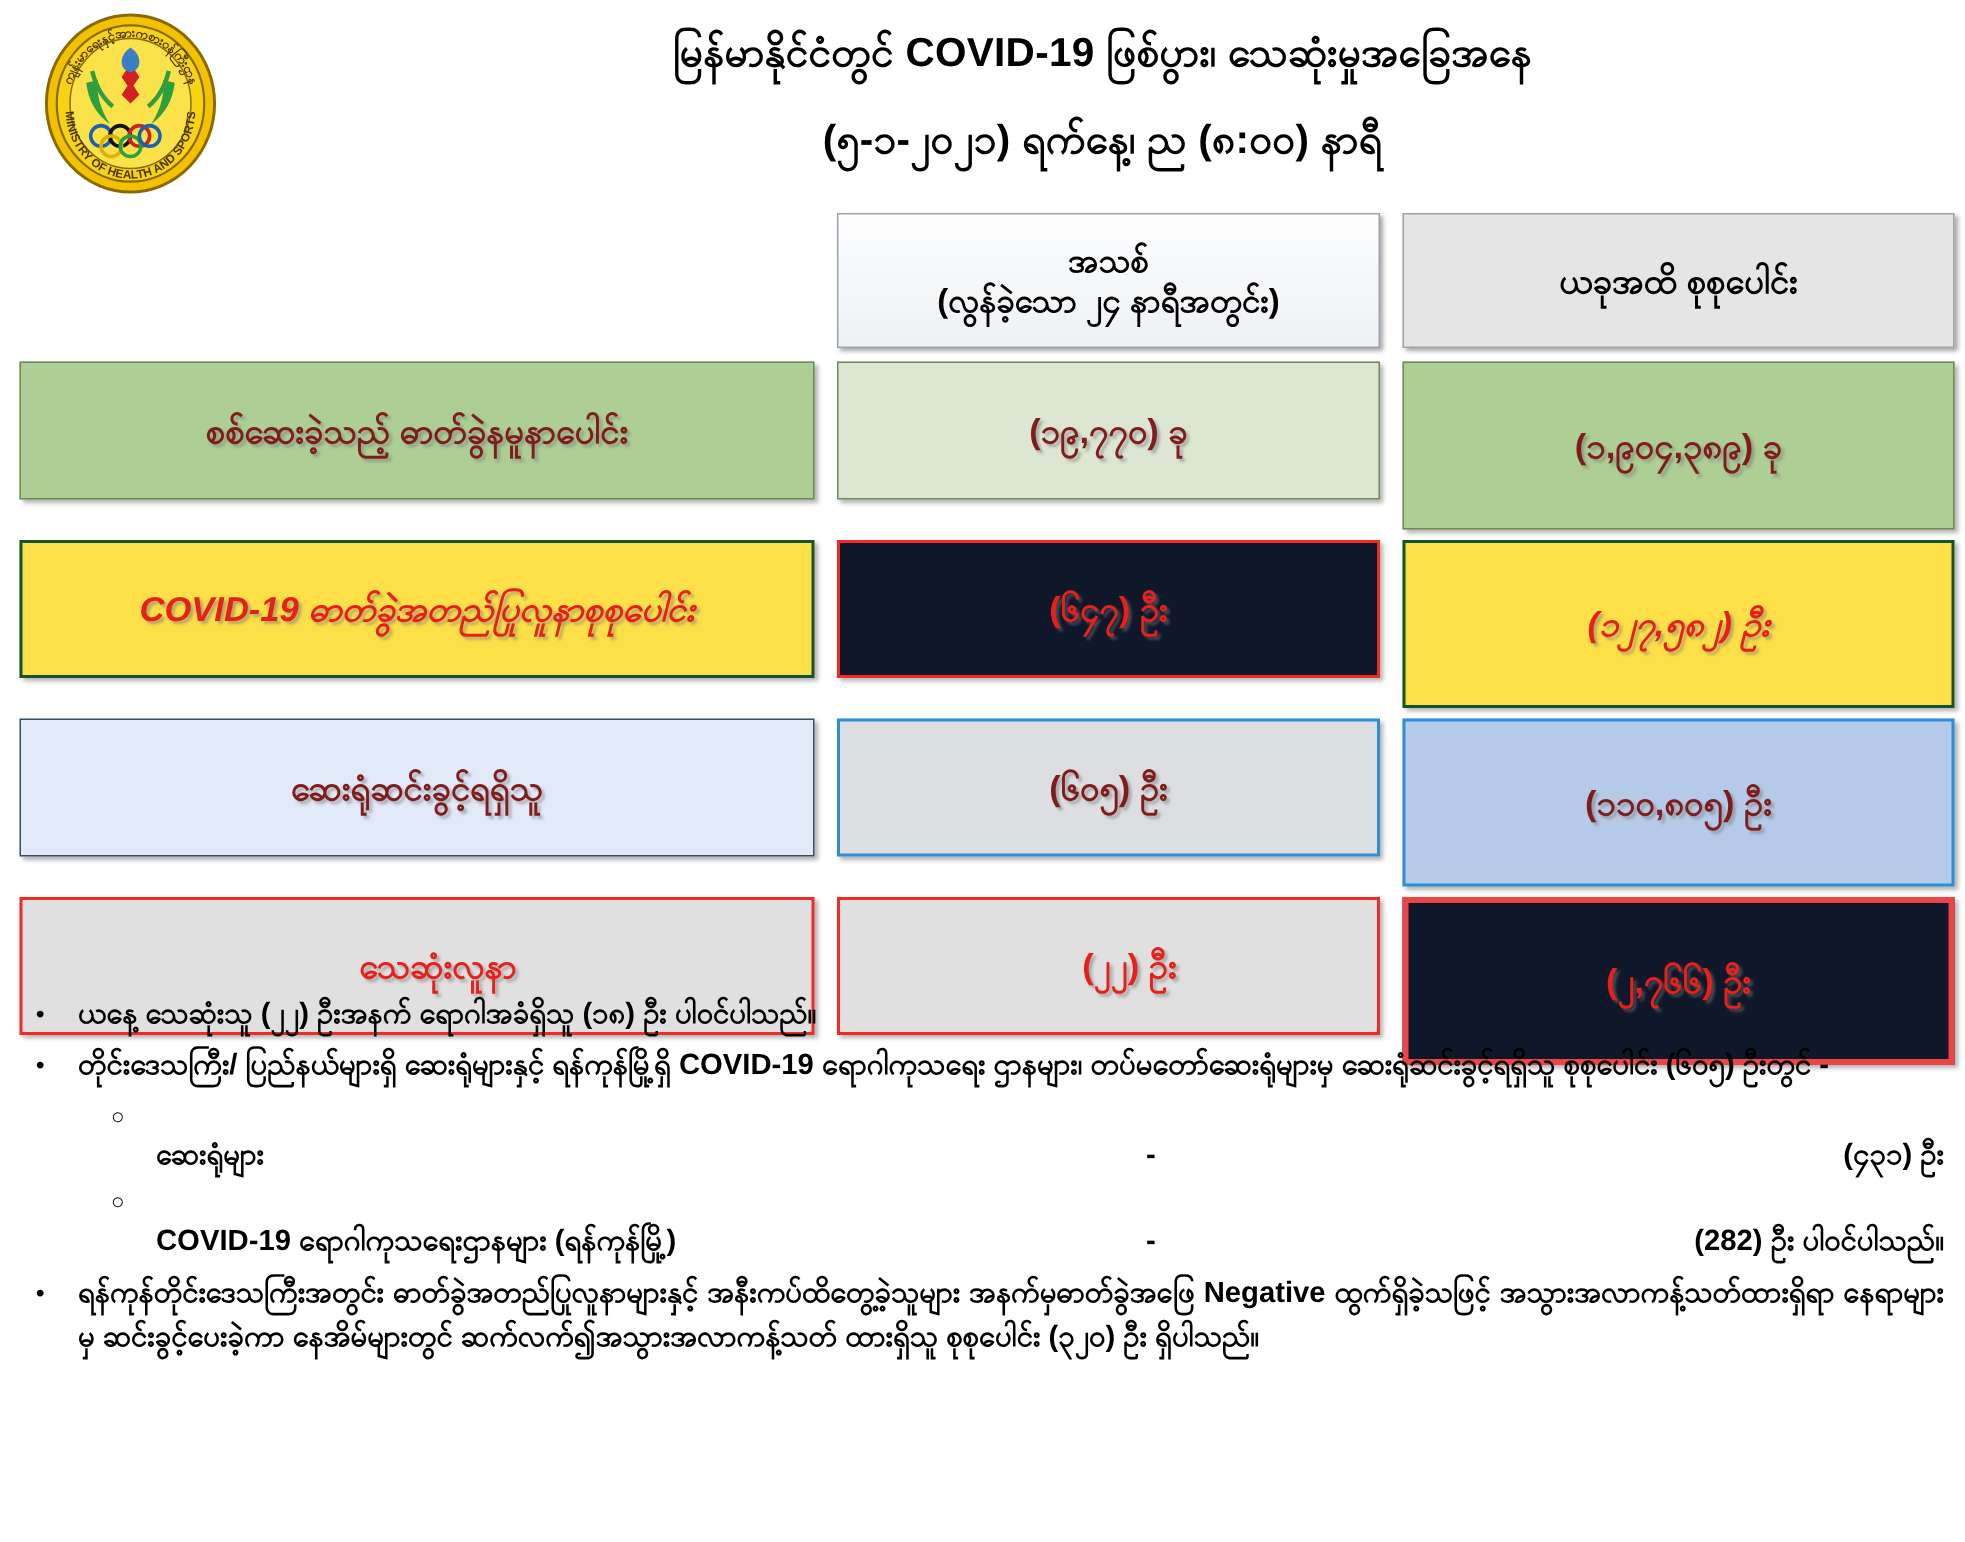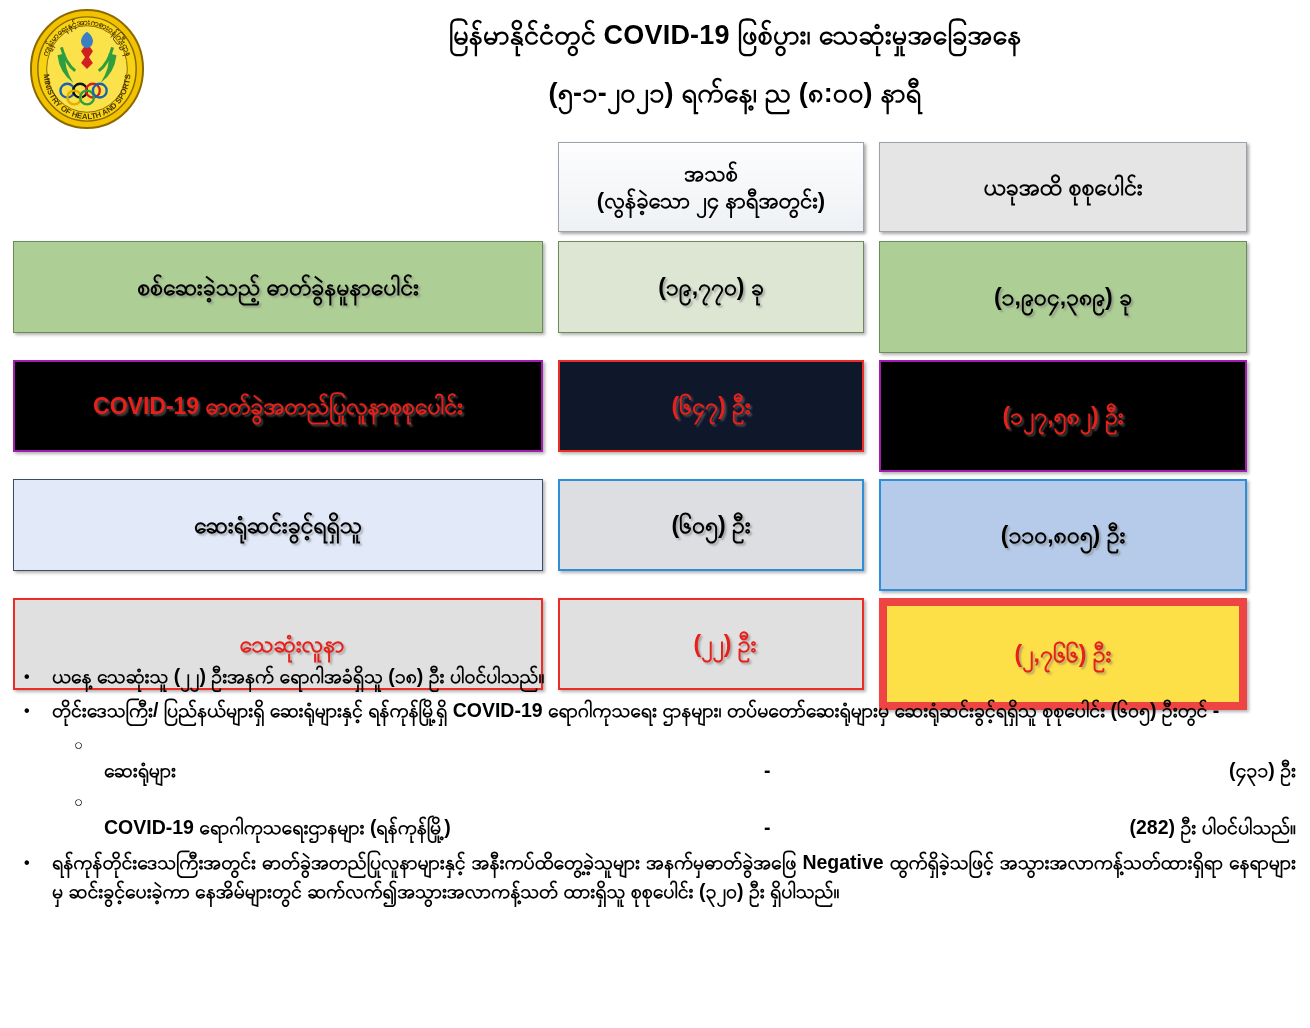--- a/index.html
+++ b/index.html
@@ -68,21 +68,21 @@
     display: flex;
     align-items: center;
     justify-content: center;
     text-align: center;
     font-weight: bold;
     font-size: 23px;
     line-height: 1.25;
     padding: 4px 8px;
   }
   .col-label  { width: 530px; margin-left: 13px; height: 92px; }
-  .col-new    { width: 306px; margin-left: 15px; height: 92px; }
+  .col-new    { width: 362px; margin-left: 15px; height: 92px; }
   .col-total  { width: 368px; margin-left: 15px; height: 112px; }
 
   
   .row-head .col-label { visibility: hidden; }
   .row-head .col-new,
   .row-head .col-total { height: 90px; }
 
   .head-new {
     background: linear-gradient(#fdfdfe, #eef1f4);
     border: 1px solid #9aa3ab;
@@ -93,34 +93,34 @@
     border: 1px solid #9aa3ab;
     box-shadow: 2px 2px 3px rgba(0,0,0,.35);
   }
   .head-text { font-size: 22px; }
 
   
   .g-strong { background:#adce94; border:1px solid #6e8a5b; box-shadow:2px 2px 3px rgba(0,0,0,.3); }
   .g-pale   { background:#dde6d3; border:1px solid #6e8a5b; box-shadow:2px 2px 3px rgba(0,0,0,.3); }
 
   
-  .o-strong { background:#000000; border:2px solid #a21caf; box-shadow:2px 2px 3px rgba(0,0,0,.3); }
+  .o-strong { background:#fde047; border:2px solid #14532d; box-shadow:2px 2px 3px rgba(0,0,0,.3);font-style:italic; }
   .o-pale   { background:#0f172a; border:2px solid #ee2b24; box-shadow:2px 2px 3px rgba(0,0,0,.3); }
 
   
   .b-strong { background:#b5cbe9; border:2px solid #2e8fd8; box-shadow:2px 2px 3px rgba(0,0,0,.3); }
   .b-lite   { background:#e2eaf9; border:1px solid #3a4f63; box-shadow:2px 2px 3px rgba(0,0,0,.3); }
   .b-mid    { background:#dcdee1; border:2px solid #2e8fd8; box-shadow:2px 2px 3px rgba(0,0,0,.3); }
 
   
-  .gy-strong { background:#fde047; border:8px solid #ef4444; box-shadow:2px 2px 3px rgba(0,0,0,.3); }
+  .gy-strong { background:#0f172a; border:4px solid #ef4444; box-shadow:2px 2px 3px rgba(0,0,0,.3); }
   .gy-pale   { background:#e0e0e0; border:2px solid #ee2b24; box-shadow:2px 2px 3px rgba(0,0,0,.3);padding-left:36px; }
 
   .txt-red   { color: #e8201a; text-shadow: 2px 2px 2px rgba(120,120,120,.55); }
-  .txt-black { color: #000000; text-shadow: 2px 2px 2px rgba(120,120,120,.55); }
+  .txt-black { color: #7f1d1d; text-shadow: 2px 2px 2px rgba(120,120,120,.55); }
 
   
   .notes {
     position: absolute;
     left: 0;
     top: 662px;
     width: 1310px;
     padding: 0 14px 0 18px;
     box-sizing: border-box;
     font-size: 19.5px;

